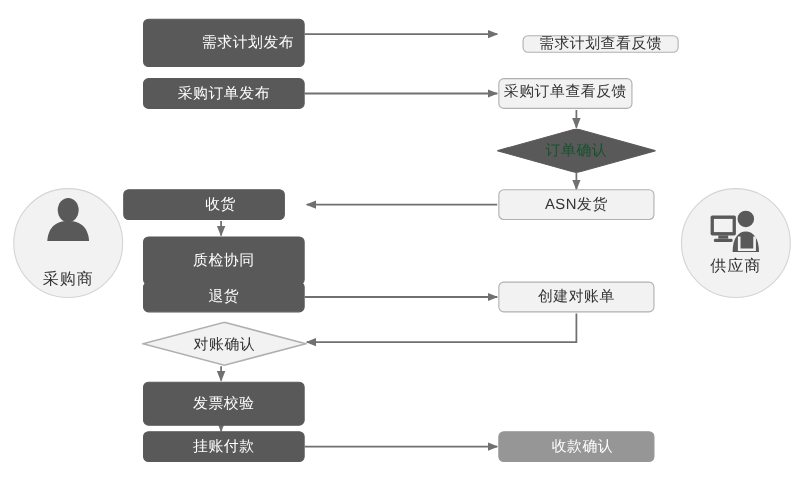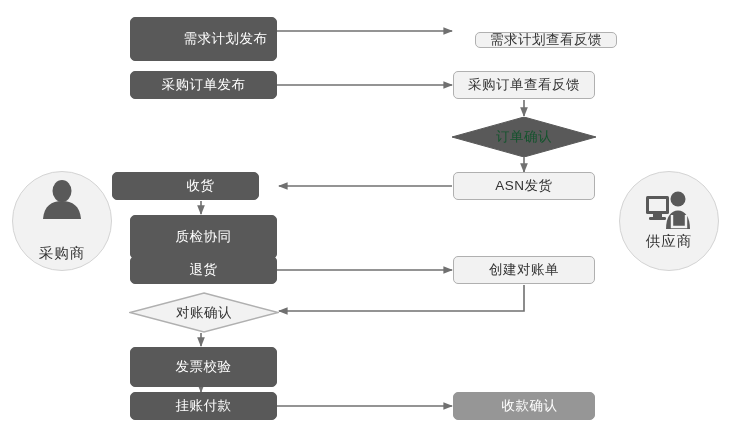--- a/index.html
+++ b/index.html
@@ -157,21 +157,21 @@
         <path d="M 27 24 L 27 36 L 41 36 L 41 24" stroke="#f2f2f2" stroke-width="2.4" fill="none"></path>
       </svg>
     </span>
     <span class="actor-label">供应商</span>
   </div>
 
   <div class="node dark" style="left:130px; top:17px; width:147px; height:44px;padding-left:44px;">需求计划发布</div>
   <div class="node light" style="left:475px; top:17px; width:142px; height:16px;margin-top:15px;">需求计划查看反馈</div>
 
   <div class="node dark" style="left:130px; top:71px; width:147px; height:28px;">采购订单发布</div>
-  <div class="node light" style="left:453px; top:71px; width:142px; height:28px;">采购订单查看反馈</div>
+  <div class="node light" style="left:453px; top:71px; width:122px; height:28px;font-family:Liberation Mono, monospace;">采购订单查看反馈</div>
 
   <div class="diamond dark" style="left:452px; top:117px; width:144px; height:40px;">
     <svg class="dshape" viewBox="0 0 144 40" preserveAspectRatio="none">
       <polygon points="72,0 144,20 72,40 0,20" fill="#595959" stroke="#595959" stroke-width="1"></polygon>
     </svg>
     <span class="dlabel">订单确认</span>
   </div>
 
   <div class="node light" style="left:453px; top:172px; width:142px; height:28px;">ASN发货</div>
   <div class="node dark" style="left:112px; top:172px; width:147px; height:28px;padding-left:30px;">收货</div>

